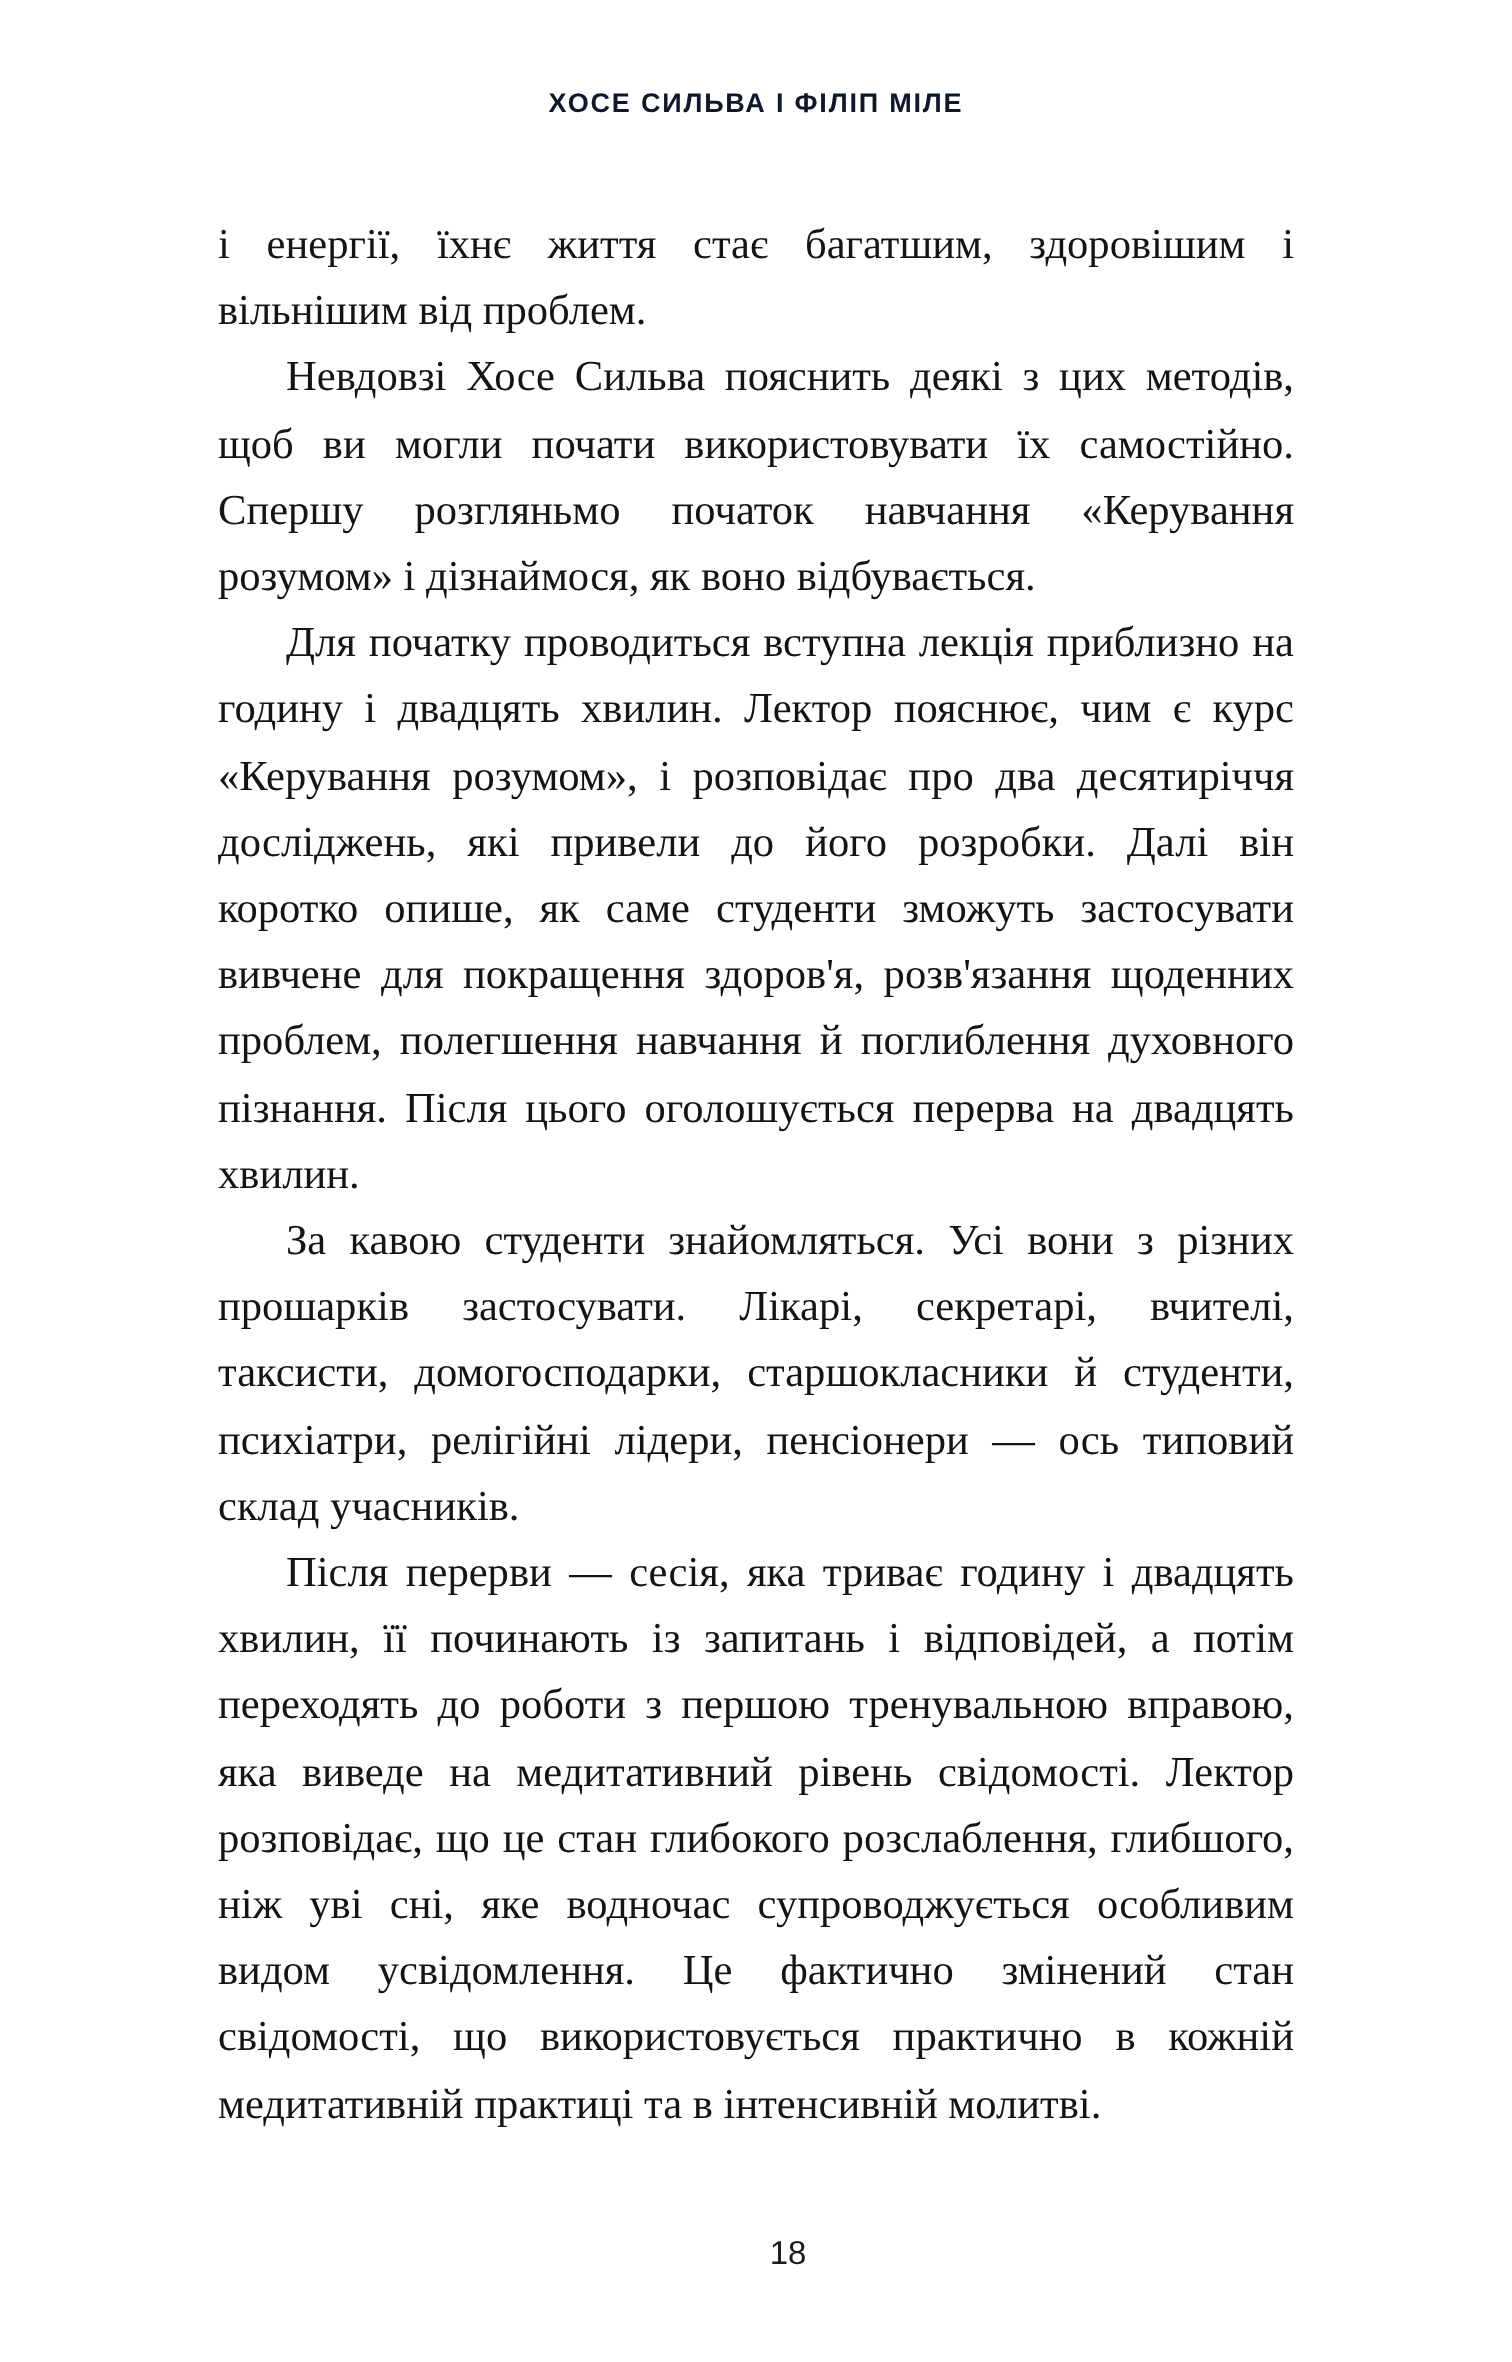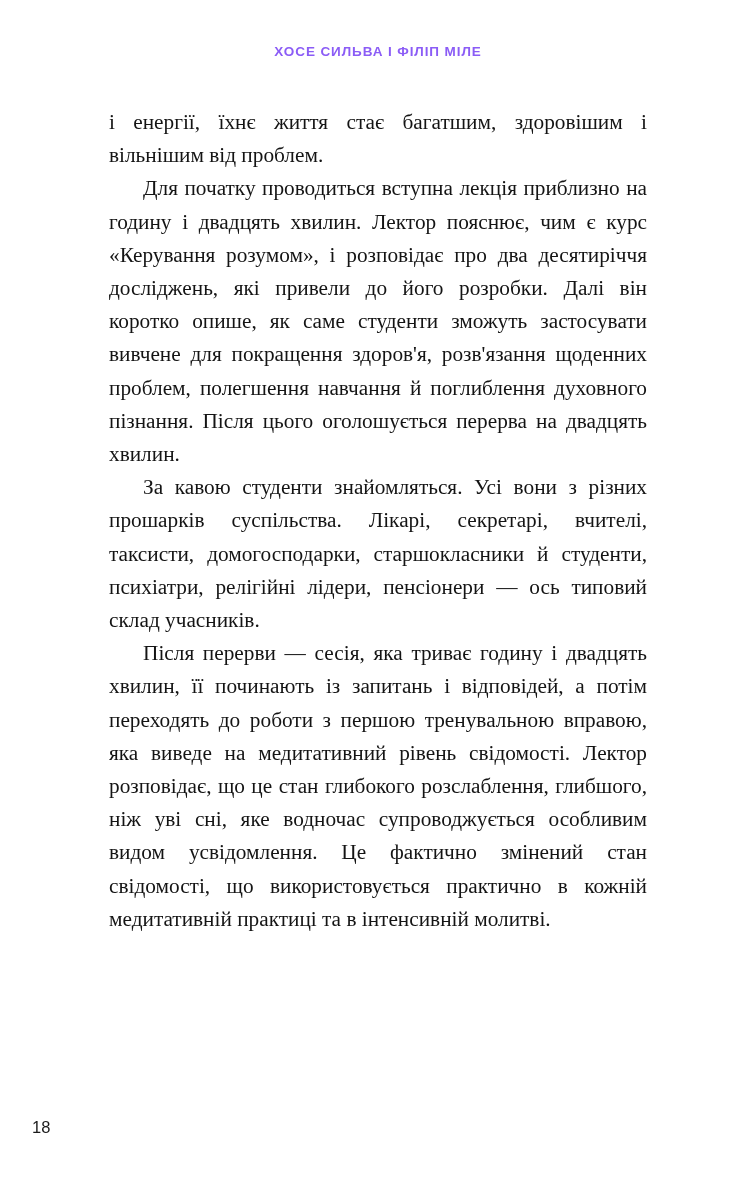--- a/index.html
+++ b/index.html
@@ -21,21 +21,21 @@
     display: flex;
     flex-direction: column;
   }
   .running-head {
     margin-top: 44px;
     text-align: center;
     font-family: "Liberation Sans", sans-serif;
     font-size: 13.5px;
     font-weight: 700;
     letter-spacing: 0.9px;
-    color: #8b5cf6;
+    color: #0f172a;
     text-transform: uppercase;
   }
   .body-block {
     margin: 16px auto;
     margin-top: 47px;
     width: 538px;
     text-align: justify;
     text-justify: inter-word;
     font-size: 21.3px;
     line-height: 33.2px;
@@ -46,35 +46,37 @@
     text-indent: 0;
   }
   .body-block p.indent {
     text-indent: 34px;
   }
   .folio {
     position: absolute;
     left: 0;
     right: 0;
     bottom: 44px;
+    text-align: center;
     font-family: "Liberation Sans", sans-serif;
     font-size: 16.5px;
     color: #1a1a1a;
     padding-left: 32px;
   }
 </style>
 </head>
 <body>
 
 <div class="page">
 
   <div class="running-head">ХОСЕ СИЛЬВА І ФІЛІП МІЛЕ</div>
 
   <div class="body-block">
     <p>і енергії, їхнє життя стає багатшим, здоровішим і вільнішим від проблем.</p>
+    <p class="indent">Невдовзі Хосе Сильва пояснить деякі з цих методів, щоб ви могли почати використовувати їх самостійно. Спершу розгляньмо початок навчання «Керування розумом» і дізнаймося, як воно відбу­вається.</p>
     <p class="indent">Для початку проводиться вступна лекція при­близно на годину і двадцять хвилин. Лектор пояс­нює, чим є курс «Керування розумом», і розповідає про два десятиріччя досліджень, які привели до його розробки. Далі він коротко опише, як саме студенти зможуть застосувати вивчене для покра­щення здоров'я, розв'язання щоденних проблем, полегшення навчання й поглиблення духовного пізнання. Після цього оголошується перерва на двадцять хвилин.</p>
-    <p class="indent">За кавою студенти знайомляться. Усі вони з різ­них прошарків суспільства. Лікарі, секретарі, вчи­телі, таксисти, домогосподарки, старшокласники й студенти, психіатри, релігійні лідери, пенсіоне­ри — ось типовий склад учасників.</p>
+    <p class="indent">За кавою студенти знайомляться. Усі вони з різ­них прошарків застосувати. Лікарі, секретарі, вчи­телі, таксисти, домогосподарки, старшокласники й студенти, психіатри, релігійні лідери, пенсіоне­ри — ось типовий склад учасників.</p>
     <p class="indent">Після перерви — сесія, яка триває годину і двадцять хвилин, її починають із запитань і від­повідей, а потім переходять до роботи з першою тренувальною вправою, яка виведе на медита­тивний рівень свідомості. Лектор розповідає, що це стан глибокого розслаблення, глибшого, ніж уві сні, яке водночас супроводжується особли­вим видом усвідомлення. Це фактично змінений стан свідомості, що використовується практично в кожній медитативній практиці та в інтенсивній молитві.</p>
   </div>
 
   <div class="folio">18</div>
 
 </div>
 
 </body></html>

